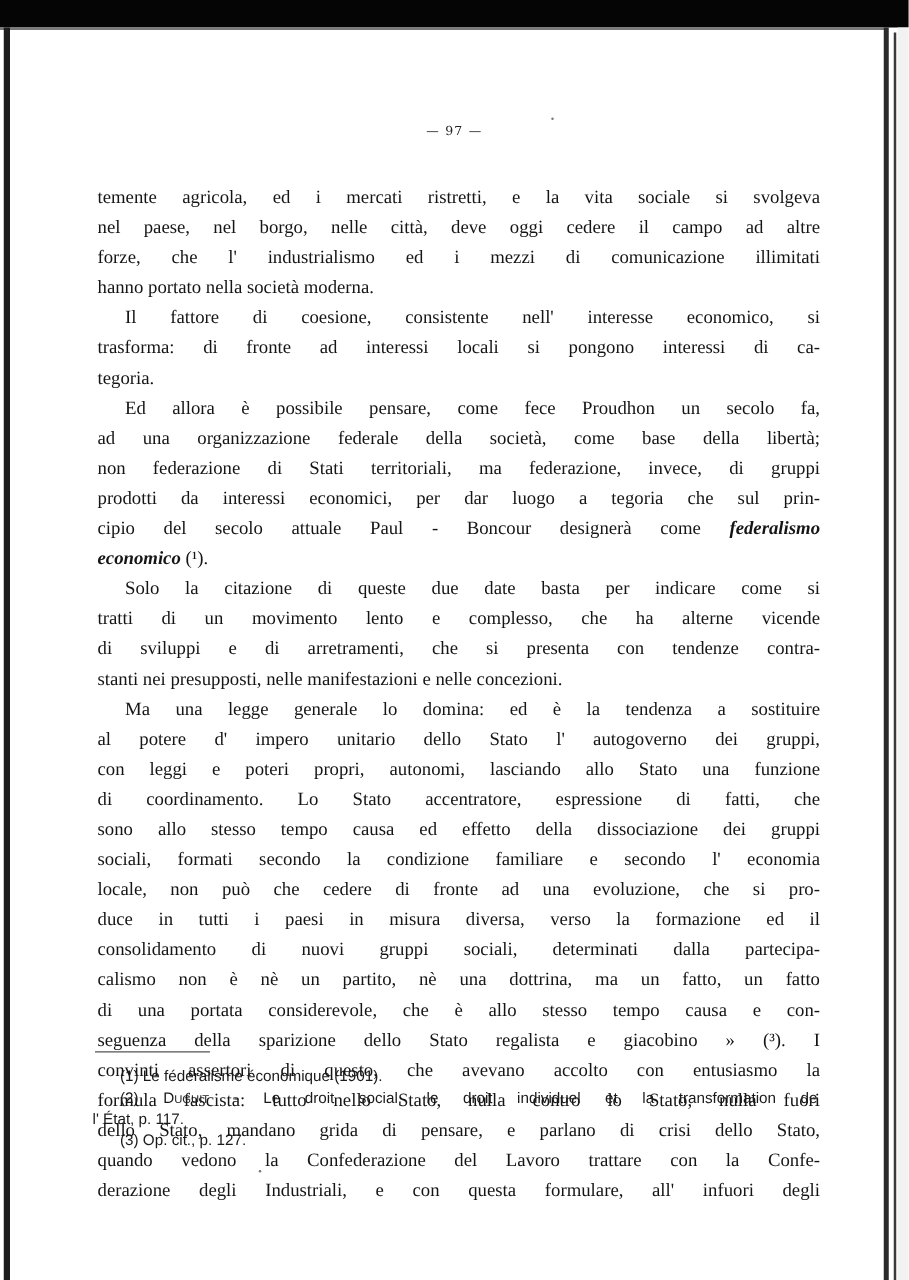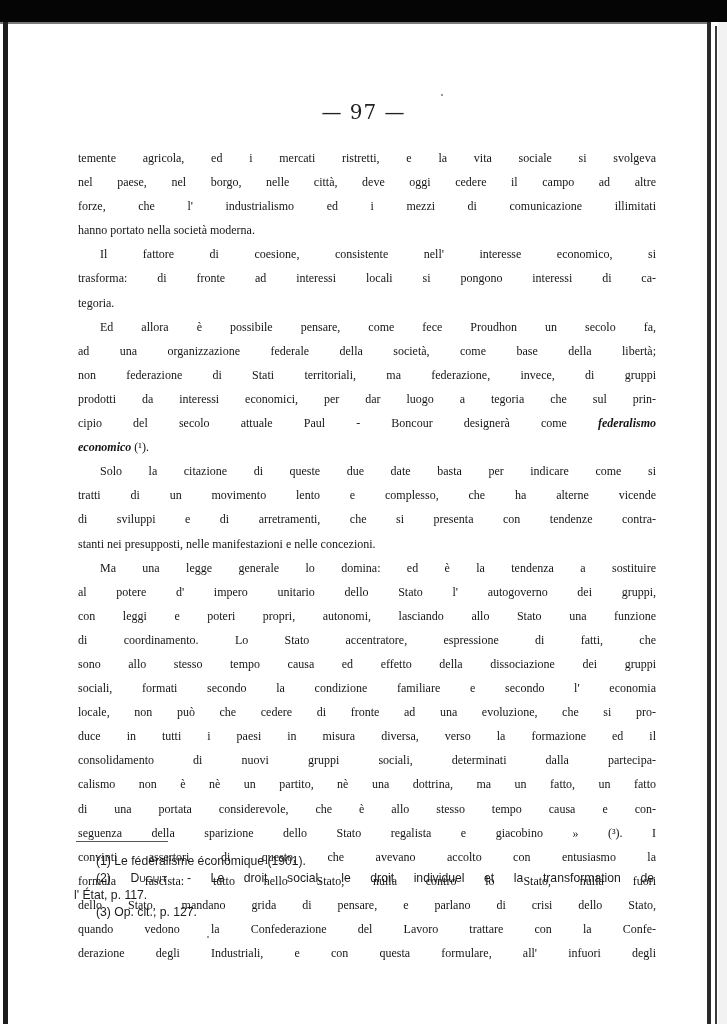--- a/index.html
+++ b/index.html
@@ -9,27 +9,27 @@
   }
   .top-bar { position: absolute; left: 0; top: 0; width: 727px; height: 22px; background: #050505; }
   .top-bar-edge { position: absolute; left: 0; top: 22px; width: 710px; height: 2px; background: #7a7a7a; }
   .left-border { position: absolute; left: 3px; top: 22px; width: 5px; height: 1002px; background: #1c1c1c; }
   .right-border-1 { position: absolute; left: 707px; top: 22px; width: 4px; height: 1002px; background: #2a2a2a; }
   .right-border-2 { position: absolute; left: 715px; top: 26px; width: 2px; height: 998px; background: #3a3a3a; }
   .right-shadow { position: absolute; left: 718px; top: 22px; width: 9px; height: 1002px; background: #f2f2f2; }
 
   .page-number {
     position: absolute; left: 0; width: 727px; top: 100px; text-align: center;
-    font-size: 20px; letter-spacing: 1px; color: #222;
+    font-size: 10px; letter-spacing: 1px; color: #222;
   }
   .body-text {
     position: absolute; left: 78px; top: 146px; width: 578px;
   }
   .line {
-    display: block; height: 24.1px; line-height: 24.1px; font-size: 12px;
+    display: block; height: 24.1px; line-height: 24.1px; font-size: 15px;
     white-space: nowrap; text-align: justify; text-align-last: justify;
     font-family: "Liberation Serif", "DejaVu Serif", serif; color: #151515;
   }
   .line.last { text-align-last: left; }
   .line.indent { padding-left: 22px; }
   .line em { font-style: italic; font-weight: bold; }
   .footnote-rule {
     position: absolute; left: 76px; top: 841px; width: 92px; height: 1px; background: #555;
   }
   .footnotes { position: absolute; left: 74px; top: 853px; width: 580px; }

